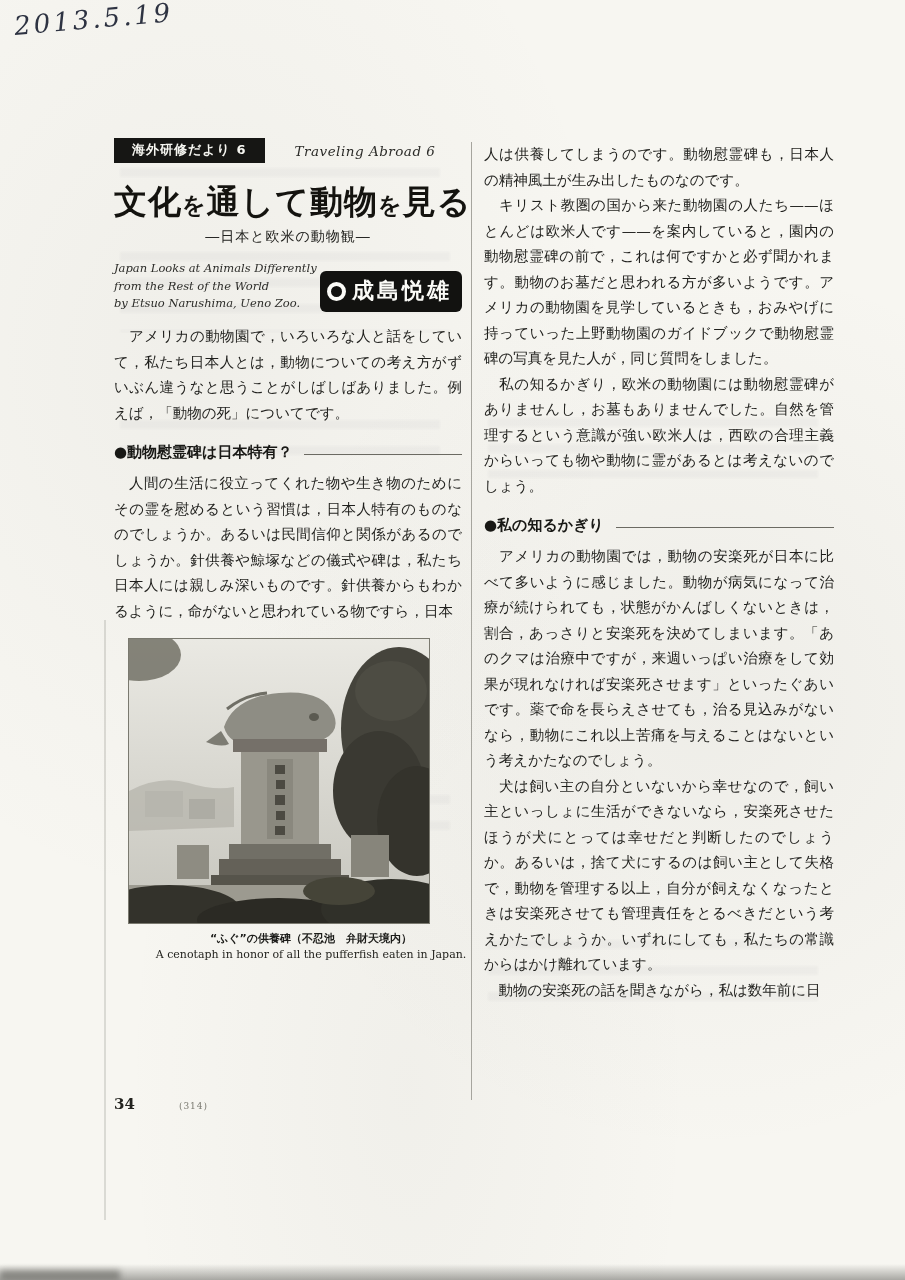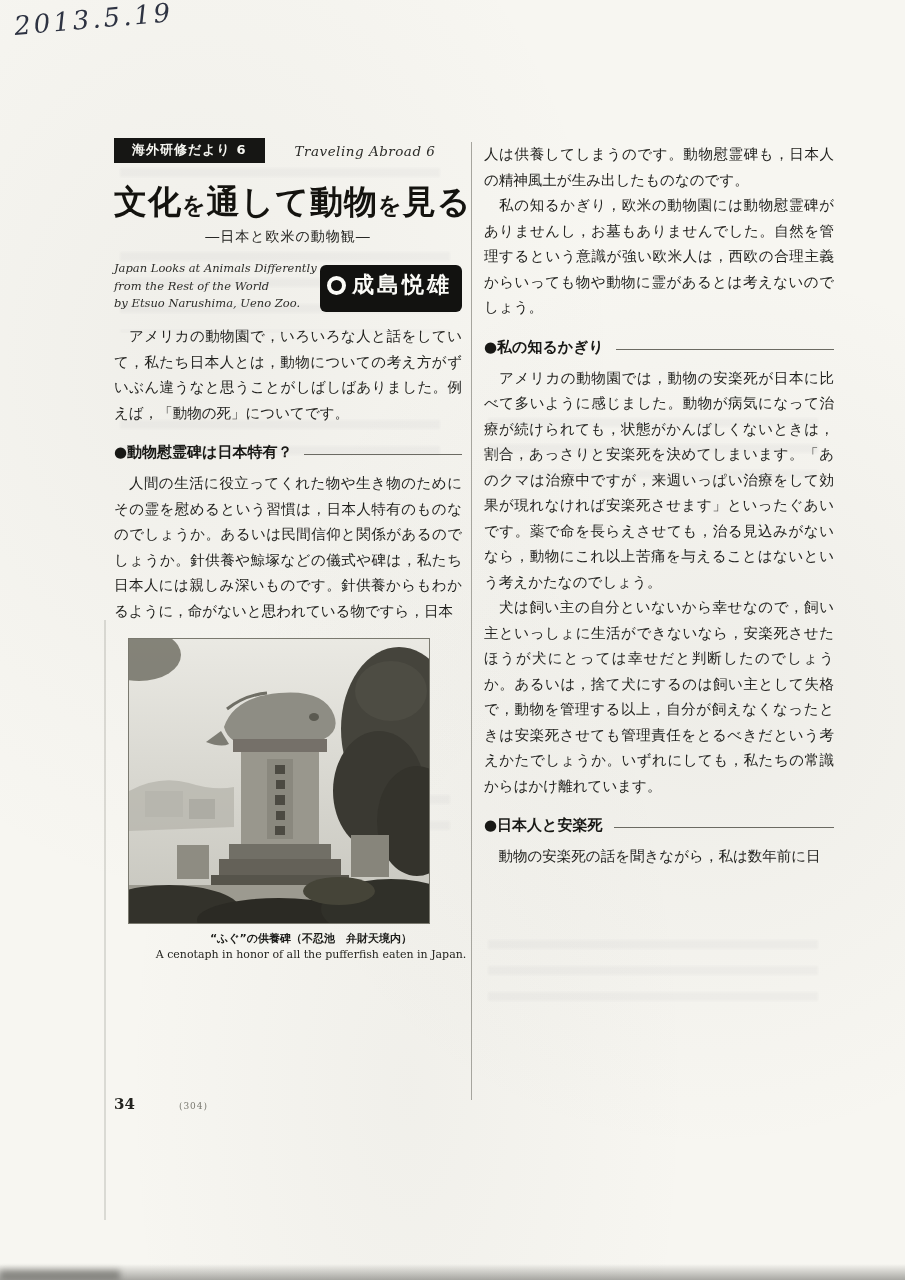--- a/index.html
+++ b/index.html
@@ -33,21 +33,21 @@
   .series-en { font-style:italic; font-size:13.5px; color:#2b2b28; letter-spacing:0.5px; }
 
   .title { margin:18px 0 0; font-size:33px; font-weight:bold; letter-spacing:1px; white-space:nowrap; color:#14130f; line-height:1.25; }
   .title .ts { font-size:23px; }
   .subtitle { margin:6px 0 0; text-align:center; font-size:14px; letter-spacing:1px; color:#21211e; }
 
   .credit-row { margin-top:14px; display:flex; justify-content:space-between; align-items:flex-end; }
   .credit { font-style:italic; font-size:11.5px; line-height:1.5; color:#2c2c29; }
   .badge {
     background:#121210; color:#fbfbf7; border-radius:6px;
-    display:flex; align-items:center; gap:6px; padding:5px 10px 12px 7px;
+    display:flex; align-items:center; gap:6px; padding:5px 10px 6px 7px;
   }
   .badge .ring { width:19px; height:19px; border:4px solid #fbfbf7; border-radius:50%; box-sizing:border-box; flex:0 0 auto; }
   .badge .name { font-size:22px; font-weight:bold; letter-spacing:3px; white-space:nowrap; }
 
   .body { margin:0; font-size:14.5px; line-height:25.5px; text-align:justify; color:#1f1f1c; }
   .mt-para { margin-top:12px; }
 
   .sec-head {
     margin:17px 0 9px; display:flex; align-items:center;
     font-size:15px; font-weight:bold; color:#181815;
@@ -183,38 +183,36 @@
         <div class="cap-jp">“ふぐ”の供養碑（不忍池　弁財天境内）</div>
         <div class="cap-en">A cenotaph in honor of all the pufferfish eaten in Japan.</div>
       </figcaption>
     </figure>
 
   </div>
 
   <div class="col col-right">
 
     <p class="body">人は供養してしまうのです。動物慰霊碑も，日本人の精神風土が生み出したものなのです。</p>
+    <p class="body">　キリスト教圏の国から来た動物園の人たち——ほとんどは欧米人です——を案内していると，園内の動物慰霊碑の前で，これは何ですかと必ず聞かれます。動物のお墓だと思われる方が多いようです。アメリカの動物園を見学しているときも，おみやげに持っていった上野動物園のガイドブックで動物慰霊碑の写真を見た人が，同じ質問をしました。</p>
     <p class="body">　私の知るかぎり，欧米の動物園には動物慰霊碑がありませんし，お墓もありませんでした。自然を管理するという意識が強い欧米人は，西欧の合理主義からいっても物や動物に霊があるとは考えないのでしょう。</p>
 
     <h2 class="sec-head">
         <span>●私の知るかぎり</span>
       </h2>
 
     <p class="body">　アメリカの動物園では，動物の安楽死が日本に比べて多いように感じました。動物が病気になって治療が続けられても，状態がかんばしくないときは，割合，あっさりと安楽死を決めてしまいます。「あのクマは治療中ですが，来週いっぱい治療をして効果が現れなければ安楽死させます」といったぐあいです。薬で命を長らえさせても，治る見込みがないなら，動物にこれ以上苦痛を与えることはないという考えかたなのでしょう。</p>
     <p class="body">　犬は飼い主の自分といないから幸せなので，飼い主といっしょに生活ができないなら，安楽死させたほうが犬にとっては幸せだと判断したのでしょうか。あるいは，捨て犬にするのは飼い主として失格で，動物を管理する以上，自分が飼えなくなったときは安楽死させても管理責任をとるべきだという考えかたでしょうか。いずれにしても，私たちの常識からはかけ離れています。</p>
 
-    <h2 class="sec-head">
-        <span>●日本人と安楽死</span>
-      </h2>
 
     <p class="body">　動物の安楽死の話を聞きながら，私は数年前に日</p>
 
   </div>
 
   <div class="footer">
     <span class="pagenum">34</span>
-    <span class="pagecode">(304)</span>
+    <span class="pagecode">(314)</span>
   </div>
 
   <div class="scan-bottom"></div>
   <div class="scan-corner"></div>
 
 </div>
 
 </body></html>

